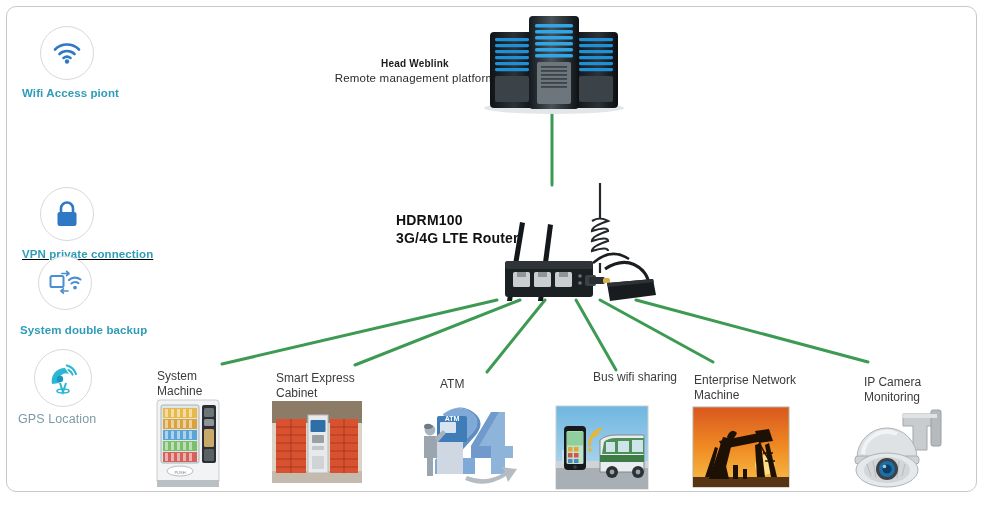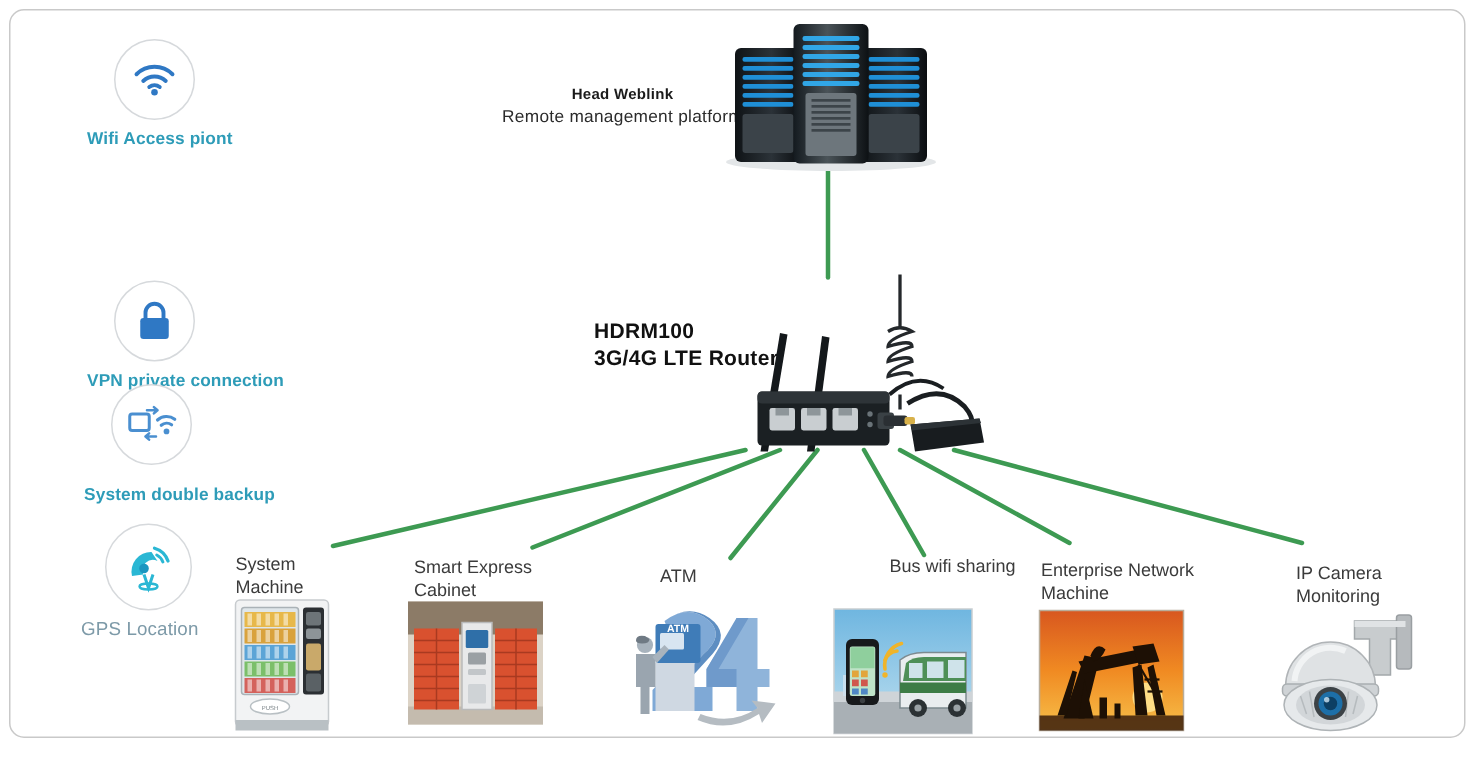--- a/index.html
+++ b/index.html
@@ -1,21 +1,21 @@
 <!DOCTYPE html>
 <html><head>
 <meta charset="utf-8">
 <style>
   html,body{margin:0;padding:0;background:#ffffff;}
   body{width:985px;height:508px;font-family:"Liberation Sans",sans-serif;overflow:hidden;}
   #canvas{position:relative;width:985px;height:508px;background:#fff;box-sizing:border-box;}
   #frame{position:absolute;left:6px;top:6px;width:971px;height:486px;border:1px solid #c9c9c9;border-radius:10px;box-sizing:border-box;}
   .abs{position:absolute;}
   
-  .side-item{position:absolute;width:190px;text-align:left;margin-left:36px;}
+  .side-item{position:absolute;width:190px;text-align:left;}
   .side-icon{position:relative;width:54px;height:54px;border-radius:50%;border:1.5px solid #d6d9dc;box-sizing:border-box;display:flex;align-items:center;justify-content:center;background:#fff;}
   .side-label{font-size:11.5px;font-weight:bold;color:#2e9cb8;line-height:13px;letter-spacing:.1px;margin-top:7px;}
   .side-label.soft{font-weight:normal;color:#7d9aa8;font-size:12.5px;}
   
   .hw-title{font-size:10px;font-weight:bold;color:#1b1b1b;letter-spacing:.2px;text-align:center;}
   .hw-sub{font-size:11.5px;color:#2b2b2b;letter-spacing:.2px;margin-top:3px;}
   .rt-line{font-size:14px;font-weight:bold;color:#111;letter-spacing:.2px;}
   
   .dev-label{position:absolute;font-size:12px;color:#3b3b3b;line-height:14.5px;}
   .dev-img{position:absolute;}
@@ -45,21 +45,21 @@
         <path d="M3 8.5 A17 17 0 0 1 27 8.5" stroke="#2f78c4" stroke-width="2.6" fill="none" stroke-linecap="round"></path>
         <path d="M7.5 13 A11 11 0 0 1 22.5 13" stroke="#2f78c4" stroke-width="2.6" fill="none" stroke-linecap="round"></path>
         <path d="M11.5 17 A5.8 5.8 0 0 1 18.5 17" stroke="#2f78c4" stroke-width="2.6" fill="none" stroke-linecap="round"></path>
         <circle cx="15" cy="20.5" r="2.2" fill="#2f78c4"></circle>
       </svg>
     </div>
     <div class="side-label">Wifi Access piont</div>
   </div>
 
 
-  <div class="side-item" style="left:22px;top:187px;">
+  <div class="side-item" style="left:22px;top:187px;text-decoration:underline;">
     <div class="side-icon" style="margin-left:18px;">
       <svg width="26" height="30" viewBox="0 0 26 30">
         <path d="M7 13 V9.5 A6 6 0 0 1 19 9.5 V13" stroke="#2f78c4" stroke-width="2.6" fill="none"></path>
         <rect x="3.5" y="13" width="19" height="14" rx="2.2" fill="#2f78c4"></rect>
       </svg>
     </div>
     <div class="side-label">VPN private connection</div>
   </div>
 
   <div class="side-item" style="left:16px;top:349px;">

